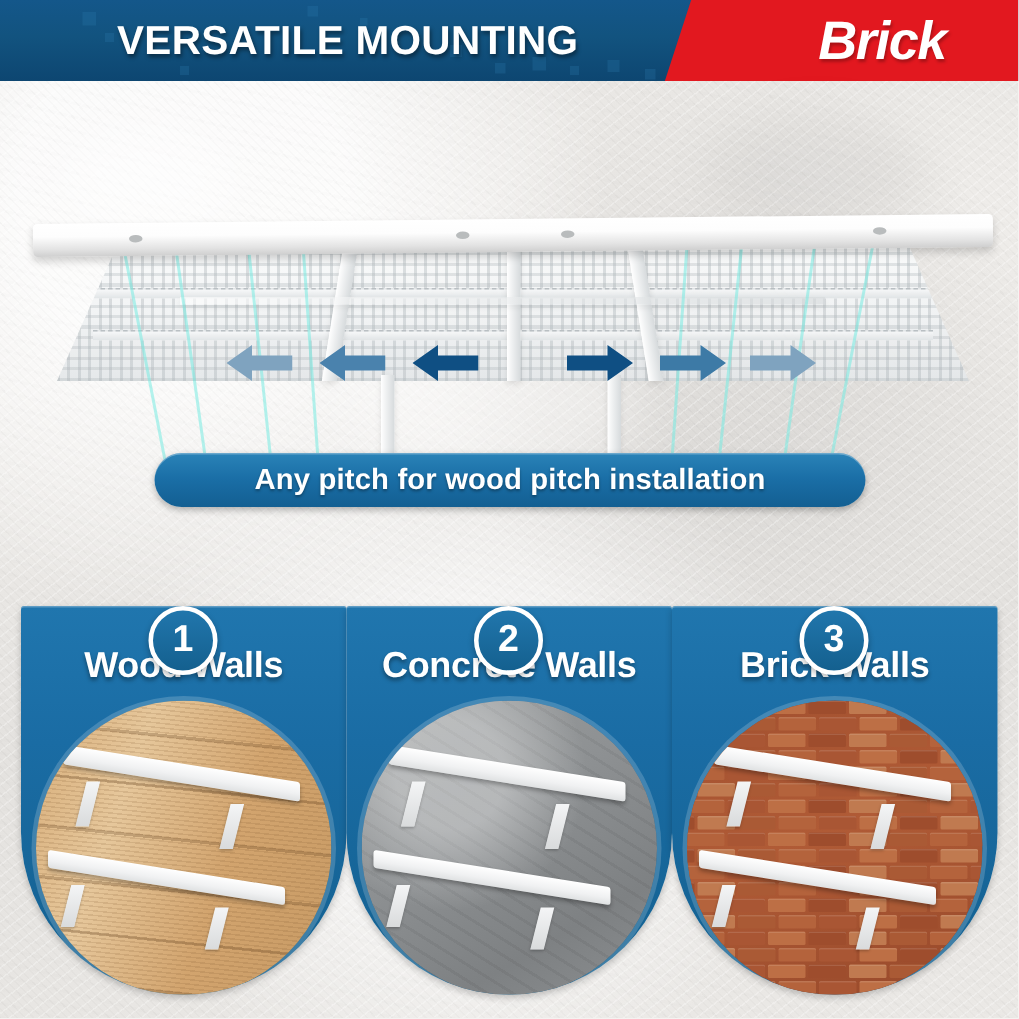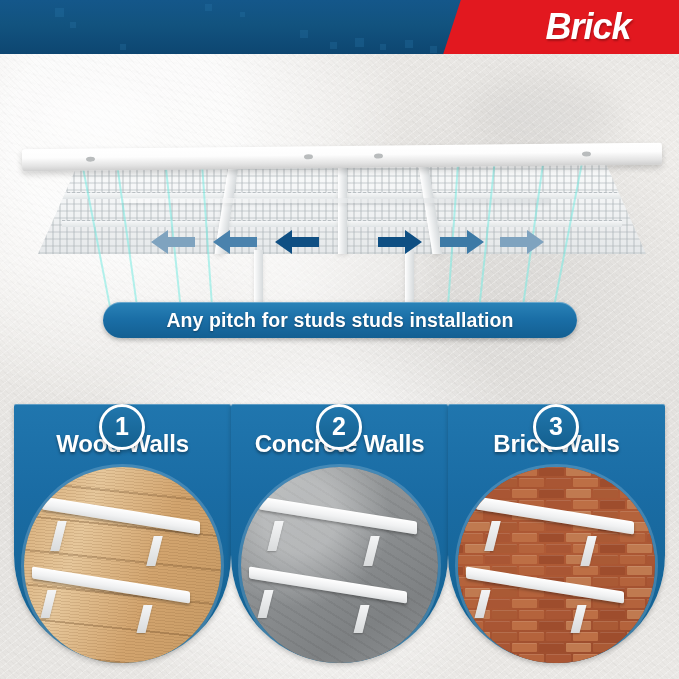--- a/index.html
+++ b/index.html
@@ -272,20 +272,21 @@
         <i style="left: 330px; top: 42px; width: 7px; height: 7px;"></i>
         <i style="left: 355px; top: 38px; width: 9px; height: 9px;"></i>
         <i style="left: 380px; top: 44px; width: 6px; height: 6px;"></i>
         <i style="left: 405px; top: 40px; width: 8px; height: 8px;"></i>
         <i style="left: 430px; top: 46px; width: 7px; height: 7px;"></i>
         <i style="left: 455px; top: 36px; width: 6px; height: 6px;"></i>
         <i style="left: 205px; top: 4px; width: 7px; height: 7px;"></i>
         <i style="left: 240px; top: 12px; width: 5px; height: 5px;"></i>
         <i style="left: 120px; top: 44px; width: 6px; height: 6px;"></i>
       </div>
+    <div class="header-title">VERSATILE MOUNTING</div>
     <div class="header-red"></div>
     <div class="header-logo">Brick</div>
   </div>
 
   <div class="wall">
     <div class="wall-noise"></div>
     <div class="wall-blotch" style="left:40px;top:30px;width:120px;height:70px;background:rgba(255,255,255,.45);filter:blur(14px);"></div>
     <div class="wall-blotch" style="left:470px;top:20px;width:150px;height:80px;background:rgba(0,0,0,.035);filter:blur(16px);"></div>
     <div class="wall-blotch" style="left:230px;top:170px;width:200px;height:90px;background:rgba(255,255,255,.4);filter:blur(18px);"></div>
   </div>
@@ -337,21 +338,21 @@
         </svg></div>
       <div class="arrow" style="left: 440px;"><svg width="44" height="30" viewBox="0 0 44 30">
           <polygon points="44,15 27,3 27,10 0,10 0,20 27,20 27,27" fill="#3d7aa6"></polygon>
         </svg></div>
       <div class="arrow" style="left: 500px;"><svg width="44" height="30" viewBox="0 0 44 30">
           <polygon points="44,15 27,3 27,10 0,10 0,20 27,20 27,27" fill="#7fa3bf"></polygon>
         </svg></div>
     </div>
 
   <div class="pill">
-    <div class="pill-text">Any pitch for studs studs installation</div>
+    <div class="pill-text">Any pitch for wood pitch installation</div>
   </div>
 
   <div class="panels">
 
     <div class="panel" style="left:14px;">
       <div class="panel-card">
         <div class="panel-title">Wood Walls</div>
         <div class="panel-photo">
           <div class="photo-inner wood-wall"></div>
           <div class="shelf" style="left:18px;top:42px;width:158px;height:54px;">

